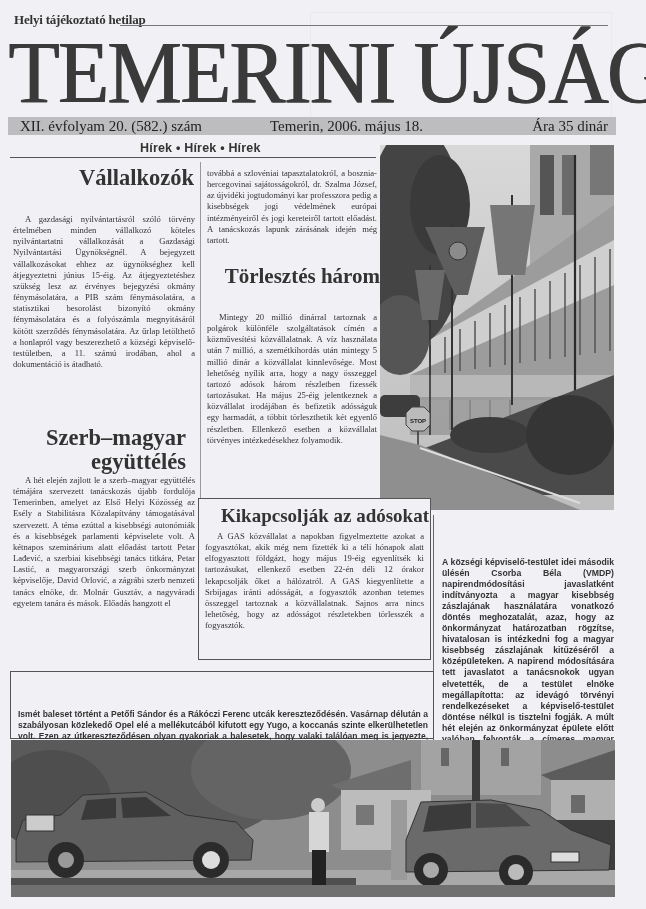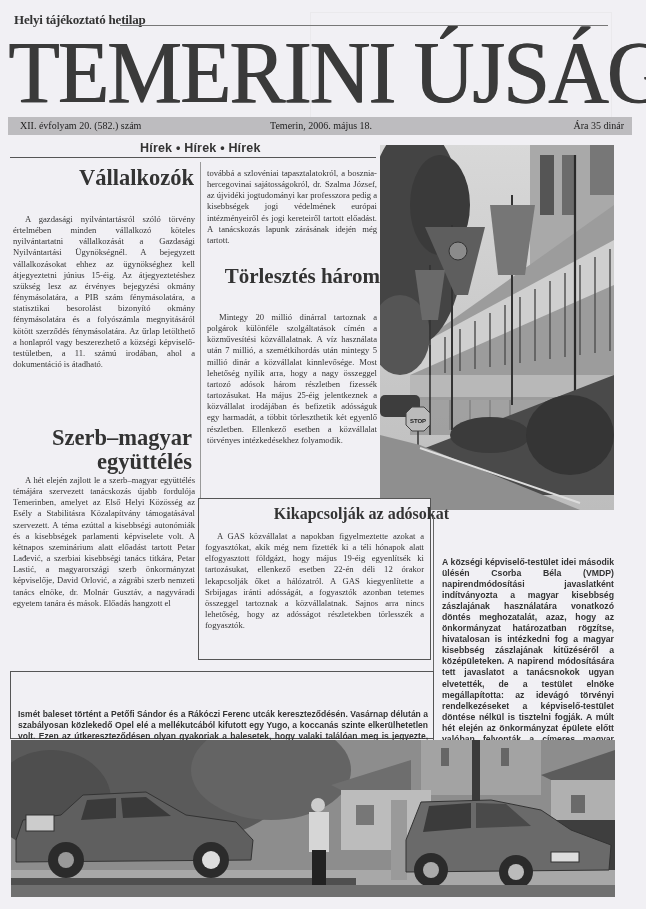--- a/index.html
+++ b/index.html
@@ -21,21 +21,21 @@
   .tagline-rule { left:120px; top:25px; width:488px; height:1px; background:#777; }
   .masthead {
     left:8px; top:30px; width:600px; height:86px;
     font-family:"Liberation Serif", serif; font-size:88px; line-height:86px;
     letter-spacing:-2px; color:#3a3a3a; font-weight:normal;
     transform:scaleX(0.955); transform-origin:left top; white-space:nowrap;
     text-shadow:1px 0 0 #3a3a3a;
   }
   .infobar {
     left:8px; top:117px; width:608px; height:18px; background:#bdbcbf;
-    font-size:10px; line-height:18px; color:#222;padding-left:16px;
+    font-size:15px; line-height:18px; color:#222;
   }
   .infobar span { position:absolute; top:0; }
   .hirek {
     left:140px; top:141px; font-family:"Liberation Sans", sans-serif;
     font-weight:bold; font-size:12.5px; color:#333; letter-spacing:.2px;
   }
   .hirek-rule { left:10px; top:157px; width:366px; height:1px; background:#555; }
   .col-rule { width:1px; background:#999; }
   .headline {
     font-family:"Liberation Serif", serif; font-weight:bold; color:#333;
@@ -73,21 +73,21 @@
 
 <div class="abs col-rule" style="left:200px; top:162px; height:340px;"></div>
 
 <div class="abs headline" style="left:14px; top:166px; width:180px; font-size:22.5px;">
   <div>Vállalkozók</div>
 </div>
 <div class="abs body-text" style="left:13px; top:214px; width:182px;">
   <p>A gazdasági nyilvántartásról szóló törvény értelmében minden vállalkozó köteles nyilvántartatni vállalkozását a Gazdasági Nyilvántartási Ügynökségnél. A bejegyzett vállalkozásokat ehhez az ügynökséghez kell átjegyeztetni június 15-éig. Az átjegyeztetéshez szükség lesz az érvényes bejegyzési okmány fénymásolatára, a PIB szám fénymásolatára, a statisztikai besorolást bizonyító okmány fénymásolatára és a folyószámla megnyitásáról kötött szerződés fénymásolatára. Az űrlap letölthető a honlapról vagy beszerezhető a községi képviselő-testületben, a 11. számú irodában, ahol a dokumentáció is átadható.</p>
 </div>
 
-<div class="abs headline" style="left:12px; top:426px; width:180px; font-size:22.5px;">
+<div class="abs headline" style="left:6px; top:426px; width:180px; font-size:22.5px;">
   <div>Szerb–magyar</div>
   <div>együttélés</div>
 </div>
 <div class="abs body-text" style="left:13px; top:475px; width:182px;">
   <p>A hét elején zajlott le a szerb–magyar együttélés témájára szervezett tanácskozás újabb fordulója Temerinben, amelyet az Első Helyi Közösség az Esély a Stabilitásra Közalapítvány támogatásával szervezett. A téma ezúttal a kisebbségi autonómiák és a kisebbségek parlamenti képviselete volt. A kétnapos szeminárium alatt előadást tartott Petar Lađević, a szerbiai kisebbségi tanács titkára, Petar Lastić, a magyarországi szerb önkormányzat képviselője, David Orlović, a zágrábi szerb nemzeti tanács elnöke, dr. Molnár Gusztáv, a nagyváradi egyetem tanára és mások. Előadás hangzott el</p>
 </div>
 
 <div class="abs body-text" style="left:207px; top:168px; width:170px;">
   <p style="text-indent:0">továbbá a szlovéniai tapasztalatokról, a bosznia-hercegovinai sajátosságokról, dr. Szalma József, az újvidéki jogtudományi kar professzora pedig a kisebbségek jogi védelmének európai intézményeiről és jogi kereteiről tartott előadást. A tanácskozás lapunk zárásának idején még tartott.</p>
 </div>
@@ -163,21 +163,21 @@
     <polygon points="40,305 234,230 234,350 150,350" fill="#4a4a4a"></polygon>
     <ellipse cx="110" cy="290" rx="40" ry="18" fill="#3b3b3b"></ellipse>
     <ellipse cx="190" cy="290" rx="44" ry="40" fill="#353535"></ellipse>
 
     <polygon points="0,290 40,300 200,365 0,365" fill="#8f8f8f"></polygon>
     <line x1="40" y1="303" x2="200" y2="358" stroke="#ddd" stroke-width="2"></line>
   </svg>
 </div>
 
 <div class="abs box" style="left:198px; top:498px; width:233px; height:162px;"></div>
-<div class="abs headline" style="left:200px; top:506px; width:229px; font-size:16px;margin-left:20px;">Kikapcsolják az adósokat</div>
+<div class="abs headline" style="left:200px; top:506px; width:229px; font-size:19px;">Kikapcsolják az adósokat</div>
 <div class="abs body-text" style="left:205px; top:531px; width:219px;">
   <p>A GAS közvállalat a napokban figyelmeztette azokat a fogyasztókat, akik még nem fizették ki a téli hónapok alatt elfogyasztott földgázt, hogy május 19-éig egyenlítsék ki tartozásukat, ellenkező esetben 22-én déli 12 órakor lekapcsolják őket a hálózatról. A GAS kiegyenlítette a Srbijagas iránti adósságát, a fogyasztók azonban tetemes összeggel tartoznak a közvállalatnak. Sajnos arra nincs lehetőség, hogy az adósságot részletekben törlesszék a fogyasztók.</p>
 </div>
 
 <div class="abs col-rule" style="left:433px; top:515px; height:230px; background:#666;"></div>
 
 <div class="abs sans-bold" style="left:442px; top:524px; width:172px; font-size:8.7px; line-height:11.05px; text-align:justify;">A községi képviselő-testület idei második ülésén Csorba Béla (VMDP) napirendmódosítási javaslatként indítványozta a magyar kisebbség zászlajának használatára vonatkozó döntés meghozatalát, azaz, hogy az önkormányzat határozatban rögzítse, hivatalosan is intézkedni fog a magyar kisebbség zászlajának kitűzéséről a középületeken. A napirend módosítására tett javaslatot a tanácsnokok ugyan elvetették, de a testület elnöke megállapította: az idevágó törvényi rendelkezéseket a képviselő-testület döntése nélkül is tisztelni fogják. A múlt hét elején az önkormányzat épülete előtt valóban felvonták a címeres magyar zászlót is.</div>
 
 <div class="abs box" style="left:10px; top:671px; width:424px; height:68px;"></div>
 <div class="abs sans-bold" style="left:18px; top:676px; width:410px; font-size:8.5px; line-height:11.1px; text-align:justify;">Ismét baleset történt a Petőfi Sándor és a Rákóczi Ferenc utcák kereszteződésén. Vasárnap délután a szabályosan közlekedő Opel elé a mellékutcából kifutott egy Yugo, a koccanás szinte elkerülhetetlen volt. Ezen az útkereszteződésen olyan gyakoriak a balesetek, hogy valaki találóan meg is jegyezte, nem ártana egy sorompót felszerelni. Ha sorompó, felüljáró nem is, de egy villanyrendőr mindenképpen elkelne.</div>

